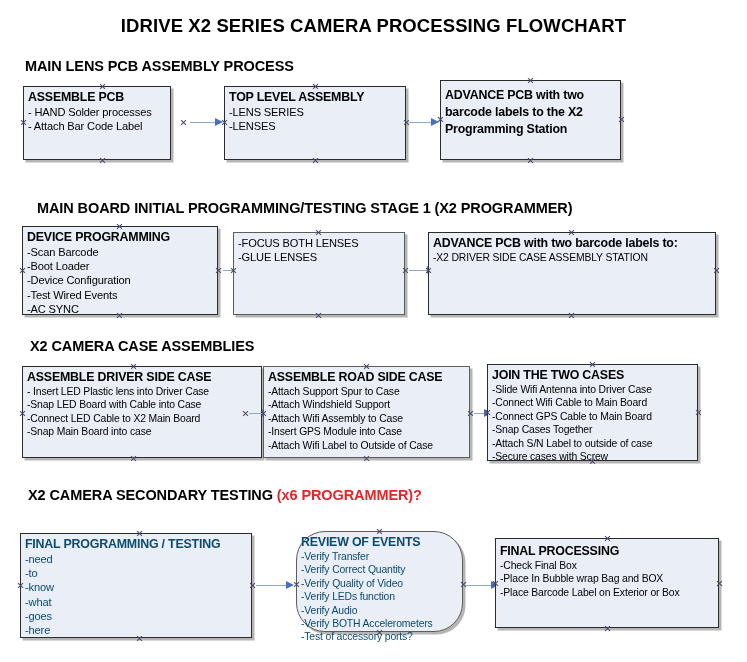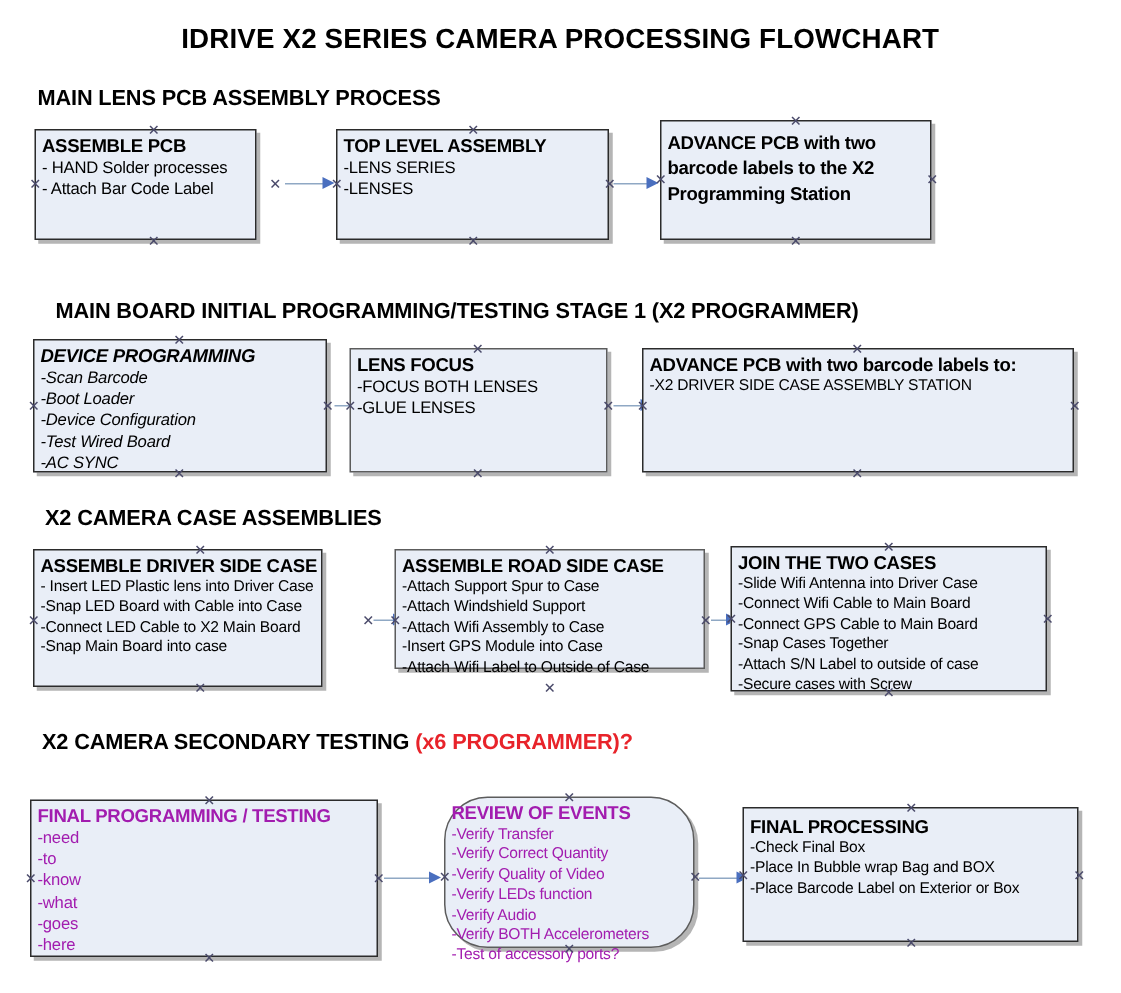--- a/index.html
+++ b/index.html
@@ -74,21 +74,21 @@
   }
   .box-line.tight {
     font-size: 10.4px;
     line-height: 13.4px;
   }
   .box-title.wrap, .box-line.wrap {
     white-space: normal;
   }
   
   .red .box-title, .red .box-line {
-    color: #a21caf;
+    color: #0c4a6e;
   }
 
   
   .handle {
     position: absolute;
     width: 7px;
     height: 7px;
     pointer-events: none;
   }
   .handle::before, .handle::after {
@@ -174,40 +174,39 @@
   </div>
   <div class="handle" style="left:527px; top:77px;"></div>
   <div class="handle" style="left:527px; top:157px;"></div>
   <div class="handle" style="left:437px; top:116px;"></div>
   <div class="handle" style="left:618px; top:116px;"></div>
 
   <div class="section-heading" style="left:37px; top:200px;text-align:center;">
     <span>MAIN BOARD INITIAL PROGRAMMING/TESTING STAGE 1 (X2 PROGRAMMER)</span>
   </div>
 
-  <div class="proc-box" style="left:22px; top:226px; width:196px; height:89px;font-style:italic;">
+  <div class="proc-box" style="left:22px; top:226px; width:196px; height:89px;">
     <div class="box-title">DEVICE PROGRAMMING</div>
     <div class="box-line">-Scan Barcode</div>
     <div class="box-line">-Boot Loader</div>
     <div class="box-line">-Device Configuration</div>
-    <div class="box-line">-Test Wired Board</div>
+    <div class="box-line">-Test Wired Events</div>
     <div class="box-line">-AC SYNC</div>
   </div>
   <div class="handle" style="left:116px; top:223px;"></div>
   <div class="handle" style="left:116px; top:312px;"></div>
   <div class="handle" style="left:19px; top:267px;"></div>
   <div class="handle" style="left:215px; top:267px;"></div>
 
   <div class="arrow" style="left:223px; top:266px; width:22px;">
     <div class="shaft"></div>
     <div class="head"></div>
   </div>
 
   <div class="proc-box soft-border" style="left:233px; top:232px; width:172px; height:83px;">
-    <div class="box-title">LENS FOCUS</div>
     <div class="box-line">-FOCUS BOTH LENSES</div>
     <div class="box-line">-GLUE LENSES</div>
   </div>
   <div class="handle" style="left:315px; top:229px;"></div>
   <div class="handle" style="left:315px; top:312px;"></div>
   <div class="handle" style="left:230px; top:267px;"></div>
   <div class="handle" style="left:402px; top:267px;"></div>
 
   <div class="arrow" style="left:409px; top:266px; width:26px;">
     <div class="shaft"></div>
@@ -220,38 +219,38 @@
   </div>
   <div class="handle" style="left:568px; top:229px;"></div>
   <div class="handle" style="left:568px; top:312px;"></div>
   <div class="handle" style="left:425px; top:267px;"></div>
   <div class="handle" style="left:713px; top:267px;"></div>
 
   <div class="section-heading" style="left:30px; top:338px;">
     <span>X2 CAMERA CASE ASSEMBLIES</span>
   </div>
 
-  <div class="proc-box" style="left:22px; top:366px; width:193px; height:92px;">
+  <div class="proc-box" style="left:22px; top:366px; width:240px; height:92px;">
     <div class="box-title">ASSEMBLE DRIVER SIDE CASE</div>
     <div class="box-line tight">- Insert LED Plastic lens into Driver Case</div>
     <div class="box-line tight">-Snap LED Board with Cable into Case</div>
     <div class="box-line tight">-Connect LED Cable to X2 Main Board</div>
     <div class="box-line tight">-Snap Main Board into case</div>
   </div>
   <div class="handle" style="left:130px; top:363px;"></div>
   <div class="handle" style="left:130px; top:455px;"></div>
   <div class="handle" style="left:19px; top:410px;"></div>
   <div class="handle" style="left:242px; top:410px;"></div>
 
   <div class="arrow" style="left:249px; top:409px; width:21px;">
     <div class="shaft"></div>
     <div class="head"></div>
   </div>
 
-  <div class="proc-box soft-border" style="left:263px; top:366px; width:207px; height:80px;">
+  <div class="proc-box soft-border" style="left:263px; top:366px; width:207px; height:92px;">
     <div class="box-title">ASSEMBLE ROAD SIDE CASE</div>
     <div class="box-line tight">-Attach Support Spur to Case</div>
     <div class="box-line tight">-Attach Windshield Support</div>
     <div class="box-line tight">-Attach Wifi Assembly to Case</div>
     <div class="box-line tight">-Insert GPS Module into Case</div>
     <div class="box-line tight">-Attach Wifi Label to Outside of Case</div>
   </div>
   <div class="handle" style="left:363px; top:363px;"></div>
   <div class="handle" style="left:363px; top:455px;"></div>
   <div class="handle" style="left:260px; top:410px;"></div>

